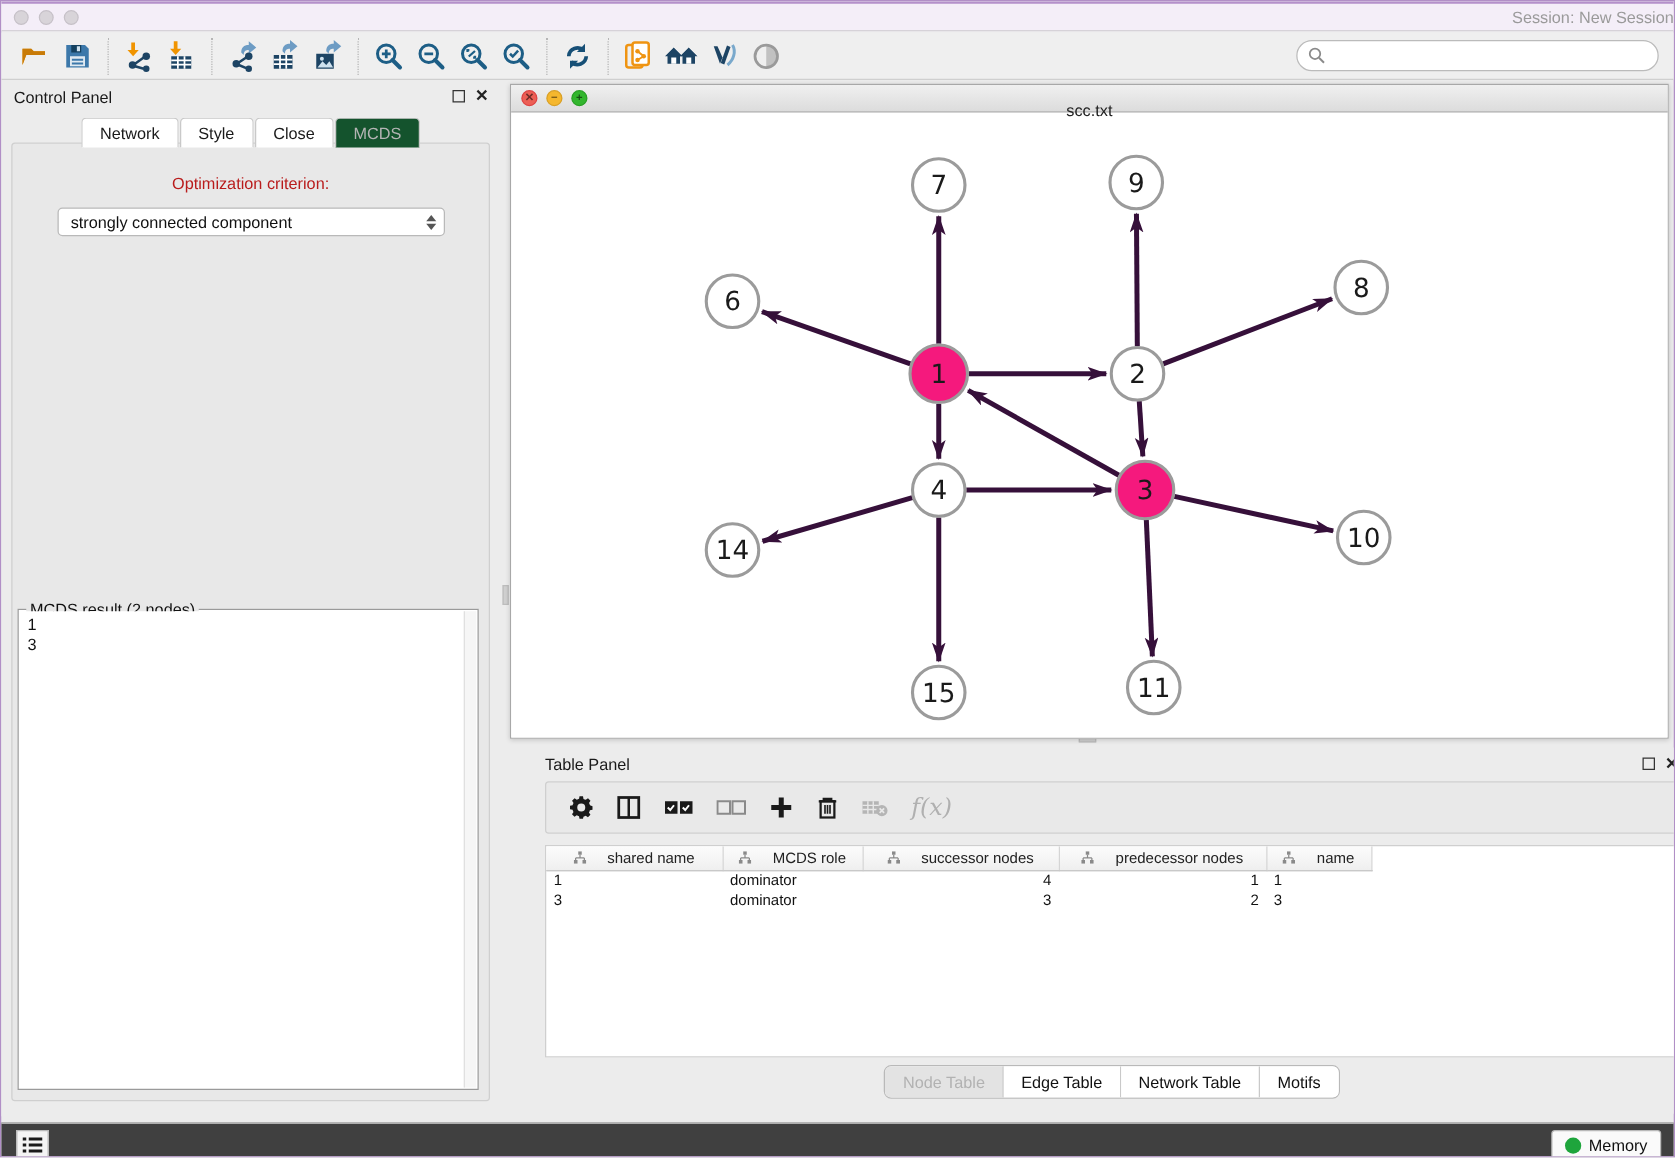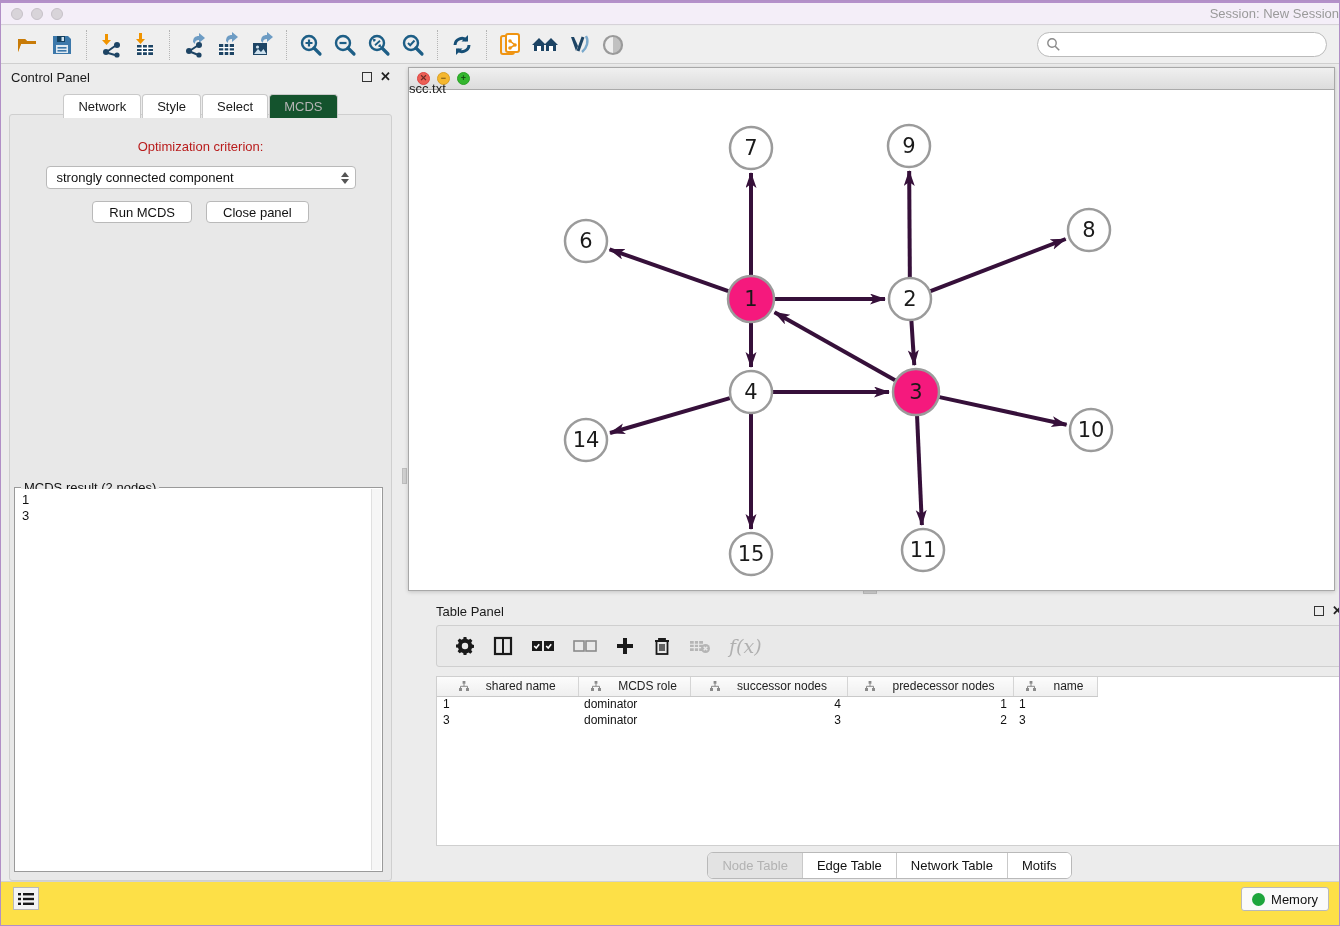--- a/index.html
+++ b/index.html
@@ -63,21 +63,21 @@
   .net-window { position:absolute; left:407px; top:66px; width:927px; height:524px; background:#fff;
     border:1px solid #a8a8a8; box-shadow:0 1px 4px rgba(0,0,0,0.18); }
   .net-titlebar { height:22px; background:linear-gradient(#f0f0f0,#dcdcdc); border-bottom:1px solid #aaa;
     display:flex; align-items:center; position:relative; }
   .net-lights { display:flex; gap:7px; margin-left:8px; }
   .nl { width:13px; height:13px; border-radius:50%; display:flex; align-items:center; justify-content:center;
     font-size:9px; font-weight:bold; color:rgba(0,0,0,0.55); line-height:1; }
   .nl.red { background:#ec5f55; border:1px solid #d44; }
   .nl.yellow { background:#f5b72e; border:1px solid #d9a027; }
   .nl.green { background:#33b62e; border:1px solid #2aa026; }
-  .net-title { position:absolute; left:0; right:0; text-align:left; font-size:13px; color:#222;margin-top:20px; }
+  .net-title { position:absolute; left:0; right:0; text-align:center; font-size:13px; color:#222;margin-top:20px; }
   .net-canvas { width:925px; height:500px; background:#fff; }
 
   
   .table-panel { position:absolute; left:425px; top:597px; width:927px; height:293px; background:#ececec; }
   .tp-toolbar { position:absolute; left:10px; right:2px; top:27px; height:42px; background:#e9e9e9;
     border:1px solid #cfcfcf; border-radius:3px; display:flex; align-items:center; gap:18px; padding-left:18px; }
   .tp-ic { display:flex; align-items:center; justify-content:center; }
   .fx { font-family:"DejaVu Serif", serif; font-style:italic; font-size:19px; color:#b0b0b0; }
   .tbl-wrap { position:absolute; left:10px; right:2px; top:78px; bottom:45px; background:#fff; border:1px solid #cfcfcf; overflow:hidden; }
   table.grid { border-collapse:collapse; font-size:12px; }
@@ -86,21 +86,21 @@
   table.grid td { height:16px; padding:0 6px; color:#111; white-space:nowrap; }
   .th-inner { display:flex; align-items:center; justify-content:center; gap:17px; }
   .num-cell { text-align:right; }
   .tp-tabs { position:absolute; left:0; right:0; bottom:12px; display:flex; justify-content:center; }
   .tp-tabgroup { display:flex; border:1px solid #b9b9b9; border-radius:6px; overflow:hidden; background:#fff; }
   .tp-tab { font-size:13px; padding:5px 14px; border-right:1px solid #c9c9c9; color:#111; background:#fff; }
   .tp-tab:last-child { border-right:none; }
   .tp-tab.active { background:#e3e3e3; color:#b2b2b2; }
 
   
-  .statusbar { position:absolute; left:0; bottom:0; width:100%; height:44px; background:#fde047;
+  .statusbar { position:absolute; left:0; bottom:0; width:100%; height:27px; background:#404040;
     border-top:1px solid #d2d2d2; }
   .status-left-btn { position:absolute; left:12px; top:5px; width:26px; height:23px; background:#f4f4f4;
     border:1px solid #b9b9b9; display:flex; align-items:center; justify-content:center; }
   .memory-btn { position:absolute; right:10px; top:5px; height:24px; background:#fafafa; border:1px solid #b9b9b9;
     border-radius:3px; display:flex; align-items:center; gap:6px; padding:0 10px; font-size:13px; color:#111; }
   .green-dot { width:13px; height:13px; border-radius:50%; background:#1ea53c; }
 </style>
 </head>
 <body>
 
@@ -264,35 +264,31 @@
     <div class="panel-head">
       <span class="phtitle">Control Panel</span>
       <span class="panel-ctrls">
         <span class="float-ic"></span>
         <span class="close-ic">✕</span>
       </span>
     </div>
     <div class="cp-tabs">
         <div class="cp-tab">Network</div>
         <div class="cp-tab">Style</div>
-        <div class="cp-tab">Select</div>
+        <div class="cp-tab">Close</div>
         <div class="cp-tab active">MCDS</div>
       </div>
     <div class="cp-body">
       <div class="opt-label">Optimization criterion:</div>
       <div class="opt-select">
         <span>strongly connected component</span>
         <span class="stepper">
             <span class="tri-up"></span>
             <span class="tri-dn"></span>
           </span>
-      </div>
-      <div class="btn-row">
-        <div class="mac-btn">Run MCDS</div>
-        <div class="mac-btn">Close panel</div>
       </div>
       <div class="result-box">
         <div class="result-legend">MCDS result (2 nodes)</div>
         <div class="result-area">1
 3</div>
         <div class="result-scroll"></div>
       </div>
     </div>
   </div>
 

